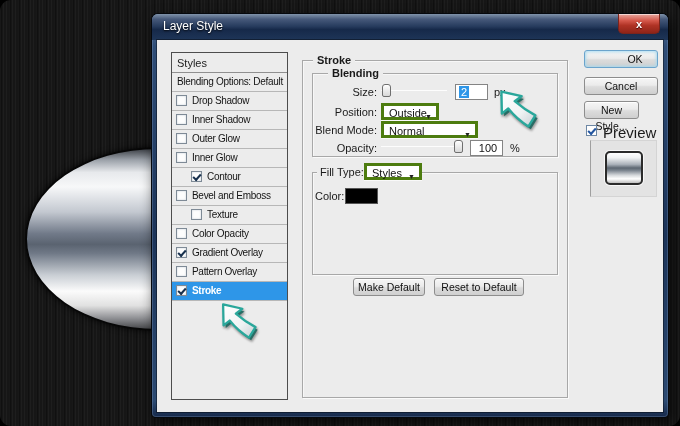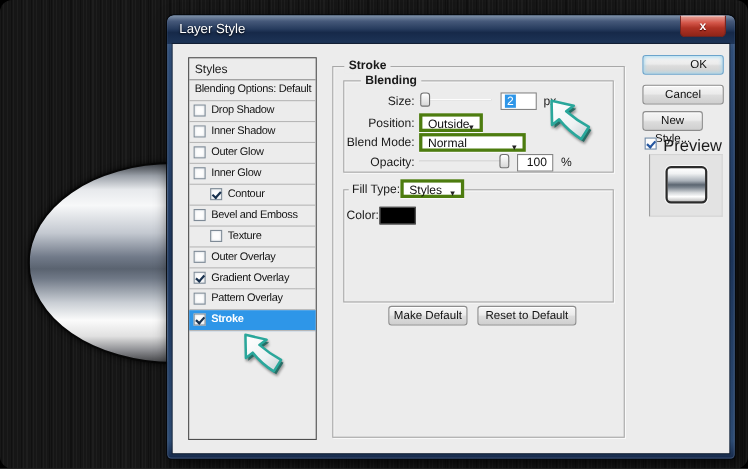--- a/index.html
+++ b/index.html
@@ -136,21 +136,21 @@
             <div class="srow hascb">
               <span class="cb"></span>
               <span class="slabel">Bevel and Emboss</span>
             </div>
             <div class="srow hascb indent">
               <span class="cb"></span>
               <span class="slabel">Texture</span>
             </div>
             <div class="srow hascb">
               <span class="cb"></span>
-              <span class="slabel">Outer Overlay</span>
+              <span class="slabel">Color Opacity</span>
             </div>
             <div class="srow hascb">
               <span class="cb checked"></span>
               <span class="slabel">Gradient Overlay</span>
             </div>
             <div class="srow hascb">
               <span class="cb"></span>
               <span class="slabel">Pattern Overlay</span>
             </div>
             <div class="srow hascb selected">

